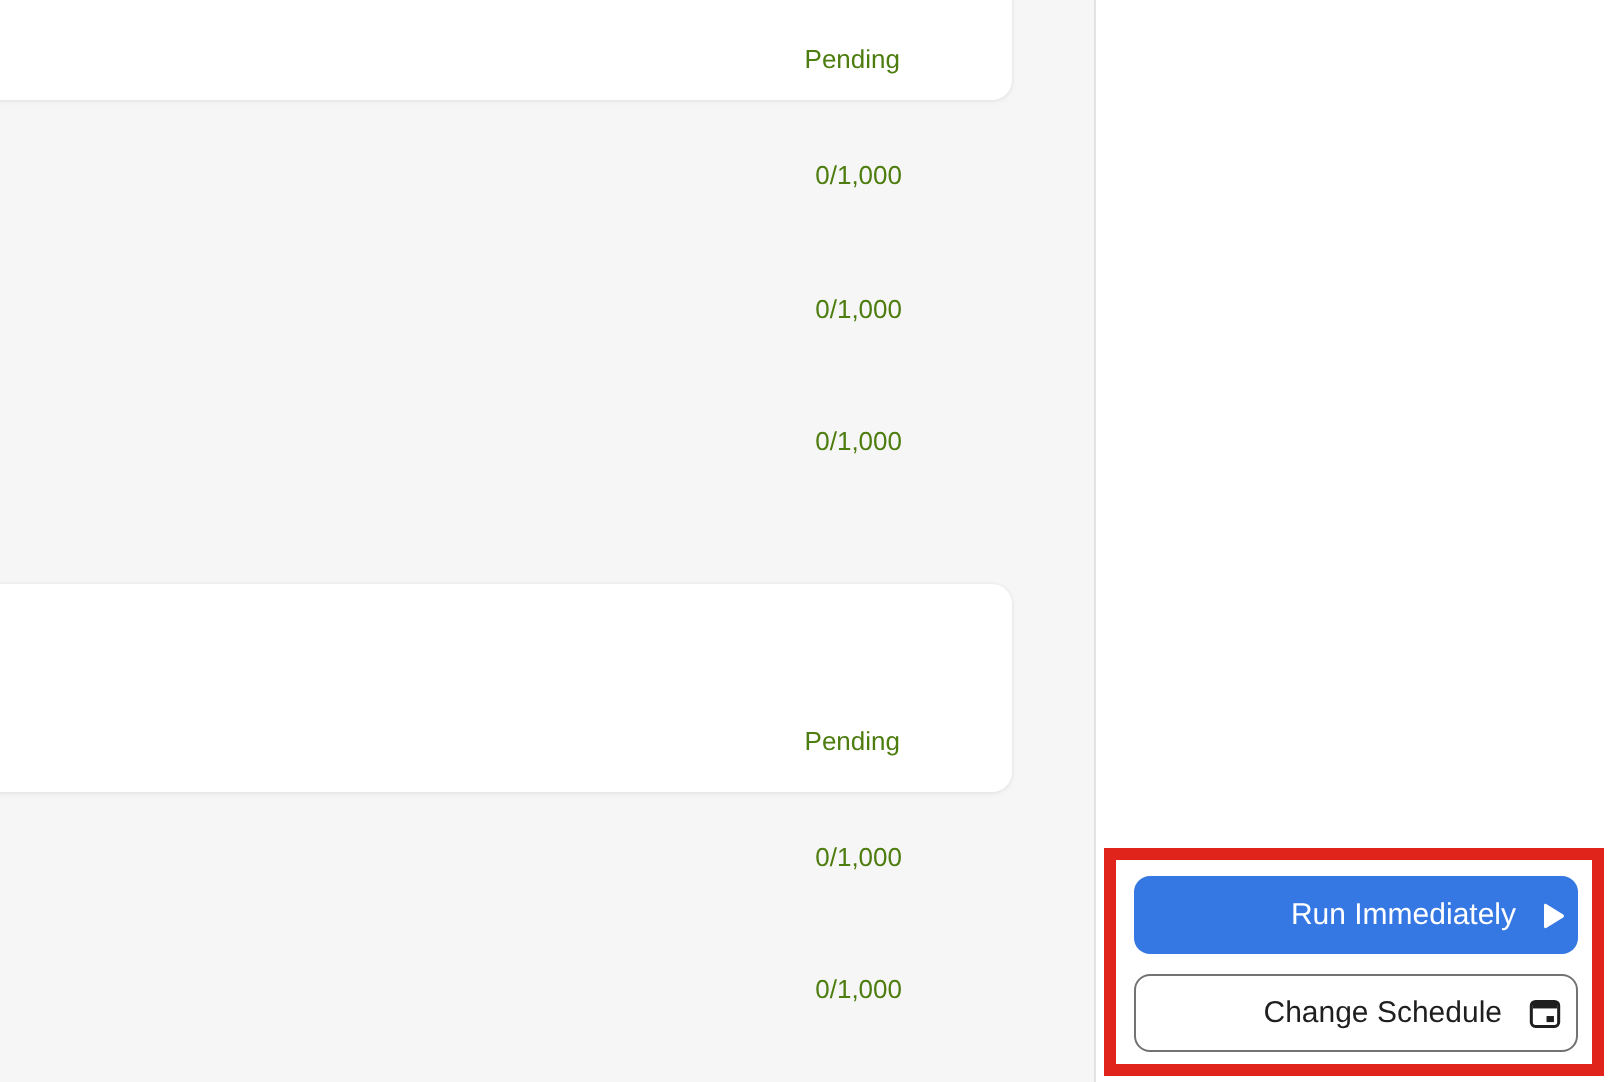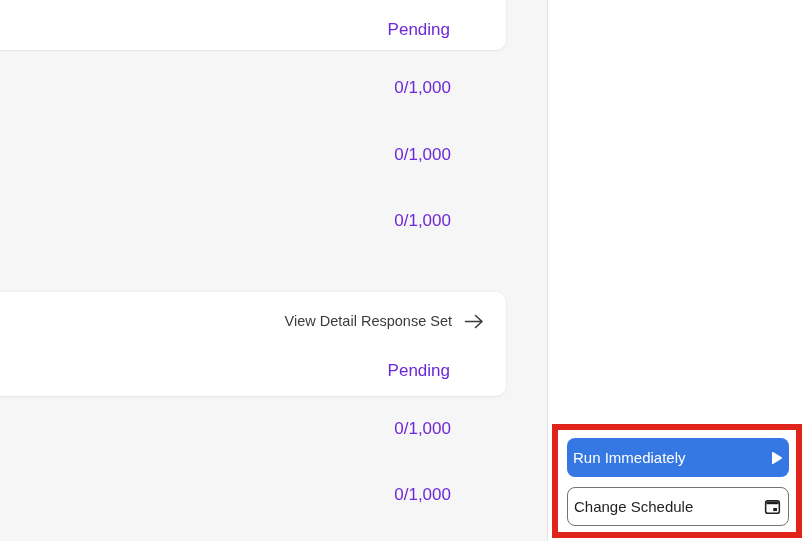--- a/index.html
+++ b/index.html
@@ -13,22 +13,22 @@
     position:absolute;left:0;top:0;width:548px;height:541px;
     background:#f6f6f6;border-right:1px solid #e3e3e3;box-sizing:border-box;
   }
   .card{
     position:absolute;left:-24px;background:#ffffff;border-radius:10px;
     box-shadow:0 1px 3px rgba(0,0,0,0.05),0 0 0 1px rgba(0,0,0,0.02);
   }
   .card-top{top:-24px;width:530px;height:74px;}
   .card-detail{top:292px;width:530px;height:104px;}
   .muted-text{
-    position:absolute;text-align:right;color:#6d28d9;
-    font-size:17px;line-height:17px;white-space:nowrap;
+    position:absolute;text-align:right;color:#4d7c0f;
+    font-size:13px;line-height:17px;white-space:nowrap;
   }
   .status-1{right:97px;top:21px;}
   .count-1{right:96px;top:79px;}
   .count-2{right:96px;top:146px;}
   .count-3{right:96px;top:212px;}
   .status-2{right:97px;top:362px;}
   .count-4{right:96px;top:420px;}
   .count-5{right:96px;top:486px;}
   .detail-link{
     position:absolute;right:62px;top:311px;display:flex;align-items:center;gap:12px;
@@ -39,21 +39,21 @@
   
   .action-panel{
     position:absolute;left:549px;top:0;width:260px;height:541px;background:#ffffff;
   }
   .annotation-box{
     position:absolute;left:3px;top:424px;width:250px;height:114px;
     border:6px solid #e0241c;box-sizing:border-box;pointer-events:none;
   }
   .btn{
     position:absolute;left:18px;width:222px;height:39px;border-radius:8px;
-    display:flex;align-items:center;justify-content:space-between;gap:12px;
+    display:flex;align-items:center;justify-content:flex-end;gap:12px;
     font-size:15px;font-weight:500;box-sizing:border-box;cursor:pointer;
     font-family:"Liberation Sans",sans-serif;
   }
   .btn-run{top:438px;background:#3678e3;border:none;color:#ffffff;}
   .btn-schedule{top:487px;background:#ffffff;border:1px solid #737373;color:#1f1f1f;}
   .btn .icon{display:flex;align-items:center;}
 </style>
 </head>
 <body>
 
@@ -63,28 +63,20 @@
 
     <div class="card card-top"></div>
     <div class="card card-detail"></div>
 
     <div class="muted-text status-1">Pending</div>
 
     <div class="muted-text count-1">0/1,000</div>
     <div class="muted-text count-2">0/1,000</div>
     <div class="muted-text count-3">0/1,000</div>
 
-    <div class="detail-link">
-      <span>View Detail Response Set</span>
-      <span class="icon">
-        <svg width="21" height="15" viewBox="0 0 21 15">
-          <path d="M1.5 7.5 H18 M11.5 1.5 L18 7.5 L11.5 13.5" fill="none" stroke="#3a3a3a" stroke-width="1.6" stroke-linecap="round" stroke-linejoin="round"></path>
-        </svg>
-      </span>
-    </div>
 
     <div class="muted-text status-2">Pending</div>
 
     <div class="muted-text count-4">0/1,000</div>
     <div class="muted-text count-5">0/1,000</div>
   </div>
 
   <div class="action-panel">
 
     <button class="btn btn-run">

